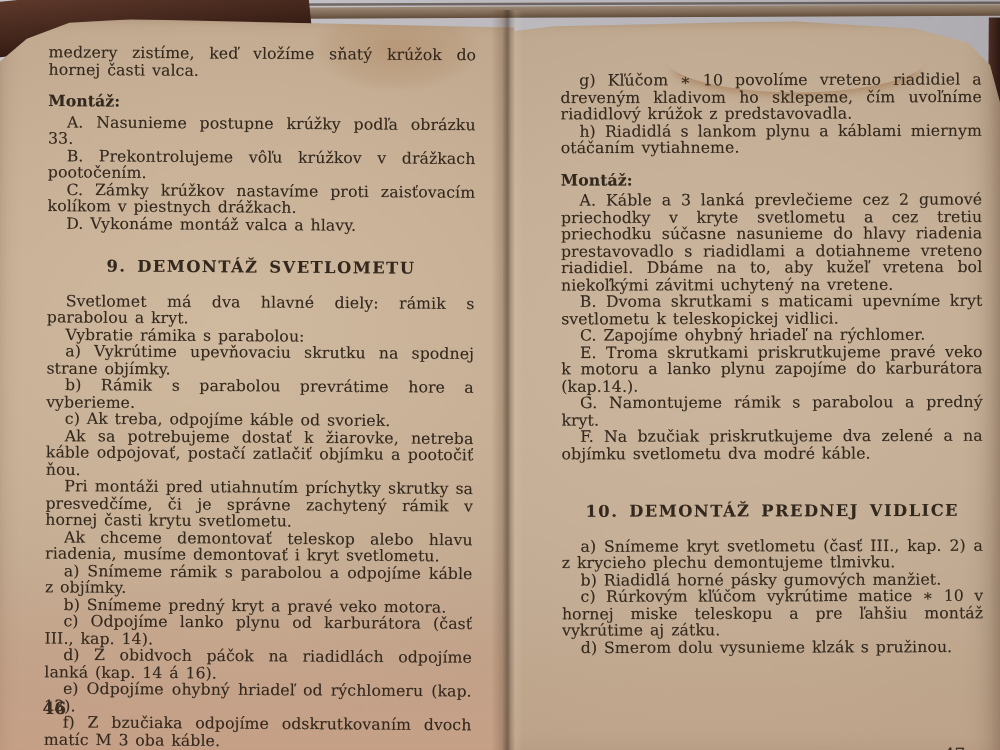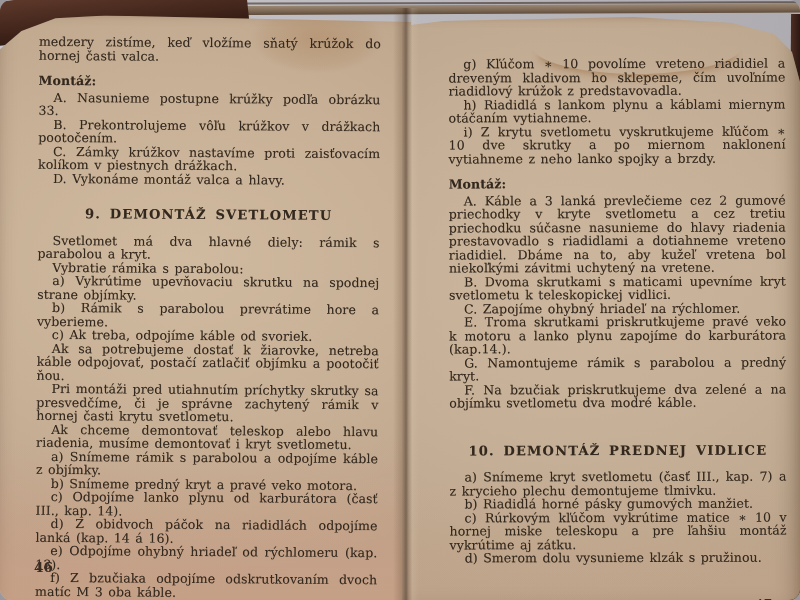--- a/index.html
+++ b/index.html
@@ -4,21 +4,20 @@
 <style>
   html,body{margin:0;padding:0;}
   body{
     width:800px;height:600px;overflow:hidden;
     background:#9a989c;
     font-family:"DejaVu Serif","Liberation Serif",serif;
   }
   .photo{
     position:relative;width:800px;height:600px;overflow:hidden;
     background:linear-gradient(100deg,#c9c7cb 0%,#bcbabe 45%,#aaa8ac 100%);
-    border-radius:11px;
   }
   
   .top-edge-line{
     position:absolute;left:160px;top:2px;width:645px;height:2px;
     background:rgba(48,32,26,0.55);transform:rotate(-0.15deg);
   }
   .pages-edge-top{
     position:absolute;left:150px;top:5px;width:650px;height:9px;
     background:linear-gradient(180deg,#9a8875 0%,#7c6753 60%,#5f4c3b 100%);
     transform:rotate(-0.25deg);
@@ -137,30 +136,29 @@
     <p>b) Snímeme predný kryt a pravé veko motora.</p>
     <p>c) Odpojíme lanko plynu od karburátora (časť III., kap. 14).</p>
     <p>d) Z obidvoch páčok na riadidlách odpojíme lanká (kap. 14 á 16).</p>
     <p>e) Odpojíme ohybný hriadeľ od rýchlomeru (kap. 13).</p>
     <p>f) Z bzučiaka odpojíme odskrutkovaním dvoch matíc M 3 oba káble.</p>
   </div>
 
   <div class="page-text right-text">
     <p>g) Kľúčom ∗ 10 povolíme vreteno riadidiel a dreveným kladivom ho sklepeme, čím uvoľníme riadidlový krúžok z predstavovadla.</p>
     <p>h) Riadidlá s lankom plynu a káblami miernym otáčaním vytiahneme.</p>
-    <p>i) Z krytu svetlometu vyskrutkujeme kľúčom ∗ 10 dve skrutky a po miernom naklonení vytiahneme z neho lanko spojky a brzdy.</p>
     <p class="label">Montáž:</p>
     <p>A. Káble a 3 lanká prevlečieme cez 2 gumové priechodky v kryte svetlometu a cez tretiu priechodku súčasne nasunieme do hlavy riadenia prestavovadlo s riadidlami a dotiahneme vreteno riadidiel. Dbáme na to, aby kužeľ vretena bol niekoľkými závitmi uchytený na vretene.</p>
     <p>B. Dvoma skrutkami s maticami upevníme kryt svetlometu k teleskopickej vidlici.</p>
     <p>C. Zapojíme ohybný hriadeľ na rýchlomer.</p>
     <p>E. Troma skrutkami priskrutkujeme pravé veko k motoru a lanko plynu zapojíme do karburátora (kap.14.).</p>
     <p>G. Namontujeme rámik s parabolou a predný kryt.</p>
     <p>F. Na bzučiak priskrutkujeme dva zelené a na objímku svetlometu dva modré káble.</p>
     <div class="heading">10. DEMONTÁŽ PREDNEJ VIDLICE</div>
-    <p>a) Snímeme kryt svetlometu (časť III., kap. 7) a z krycieho plechu demontujeme tlmivku.</p>
+    <p>a) Snímeme kryt svetlometu (časť III., kap. 2) a z krycieho plechu demontujeme tlmivku.</p>
     <p>b) Riadidlá horné pásky gumových manžiet.</p>
     <p>c) Rúrkovým kľúčom vykrútime matice ∗ 10 v hornej miske teleskopu a pre ľahšiu montáž vykrútime aj zátku.</p>
     <p>d) Smerom dolu vysunieme klzák s pružinou.</p>
   </div>
 
   <div class="pagenum pagenum-left">46</div>
   <div class="pagenum pagenum-right">47</div>
 
 </div>
 

